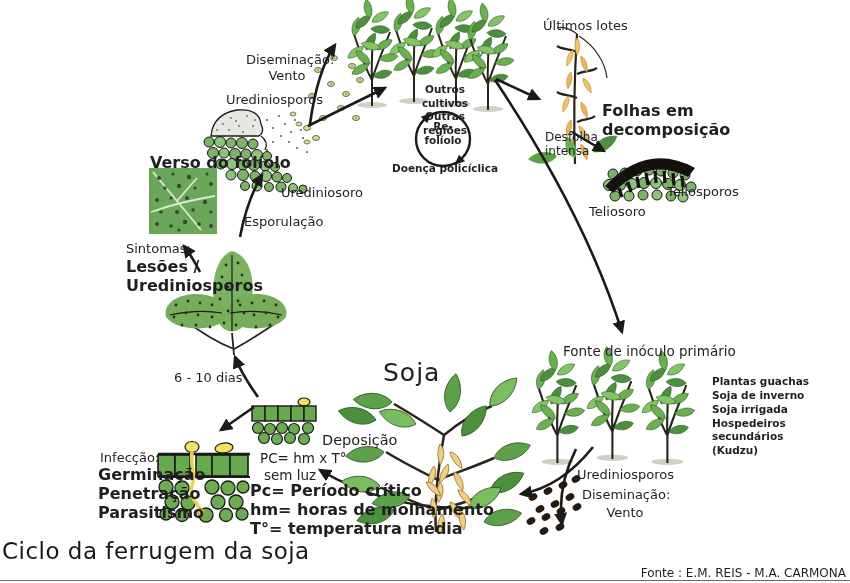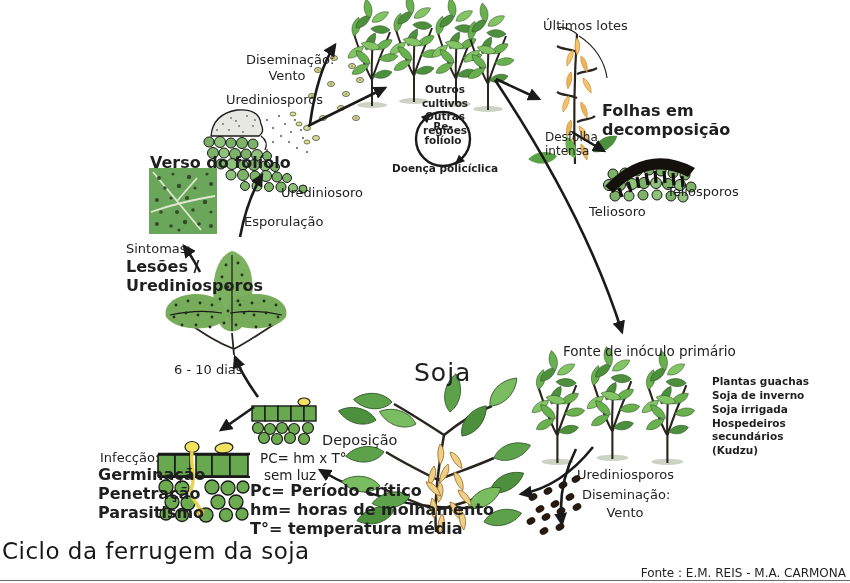--- a/index.html
+++ b/index.html
@@ -434,32 +434,32 @@
 <div class="lbl s12" style="left:545px;top:130px;">Desfolha
 intensa</div>
 <div class="lbl s13" style="left:667px;top:184px;">Teliosporos</div>
 <div class="lbl s13" style="left:589px;top:204px;">Teliosoro</div>
 <div class="lbl b10" style="left:150px;top:153px;">Verso do folíolo</div>
 <div class="lbl s13" style="left:281px;top:185px;">Urediniosoro</div>
 <div class="lbl s13" style="left:244px;top:214px;">Esporulação</div>
 <div class="lbl s13" style="left:126px;top:241px;">Sintomas:</div>
 <div class="lbl b10" style="left:126px;top:257px;">Lesões /
 Urediniosporos</div>
-<div class="lbl s13" style="left:174px;top:362px;">6 - 10 dias</div>
+<div class="lbl s13" style="left:174px;top:370px;">6 - 10 dias</div>
 <div class="lbl s13" style="left:100px;top:450px;text-align:right;">Infecção:</div>
 <div class="lbl b10" style="left:98px;top:465px;">Germinação
 Penetração
 Parasitismo</div>
 <div class="lbl depo" style="left:322px;top:431px;">Deposição</div>
 <div class="lbl s135" style="left:260px;top:450px;">PC= hm x T°</div>
 <div class="lbl s135" style="left:264px;top:467px;">sem luz</div>
 <div class="lbl b10" style="left:250px;top:482px;line-height:1.18;">Pc= Período crítico
 hm= horas de molhamento
 T°= temperatura média</div>
-<div class="lbl soja" style="left:414px;top:357px;">Soja</div>
+<div class="lbl soja" style="left:383px;top:357px;">Soja</div>
 <div class="lbl s135" style="left:563px;top:343px;">Fonte de inóculo primário</div>
 <div class="lbl b105" style="left:712px;top:375px;line-height:1.32;">Plantas guachas
 Soja de inverno
 Soja irrigada
 Hospedeiros secundários
 (Kudzu)</div>
 <div class="lbl s13" style="left:577px;top:467px;">Urediniosporos</div>
 <div class="lbl s13 ctr" style="left:582px;top:486px;width:86px;line-height:1.35;">Diseminação:
 Vento</div>
 

